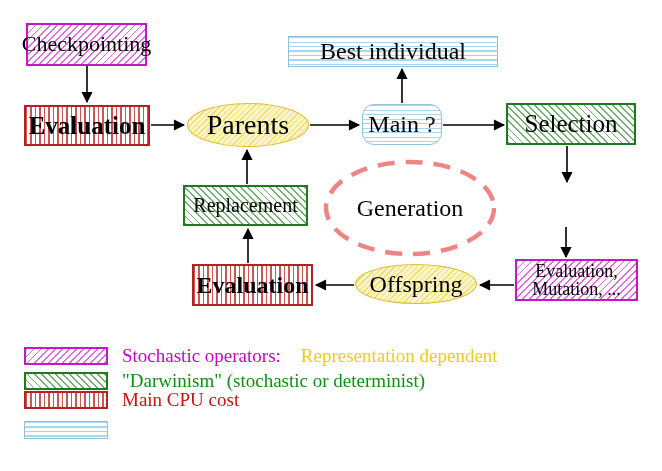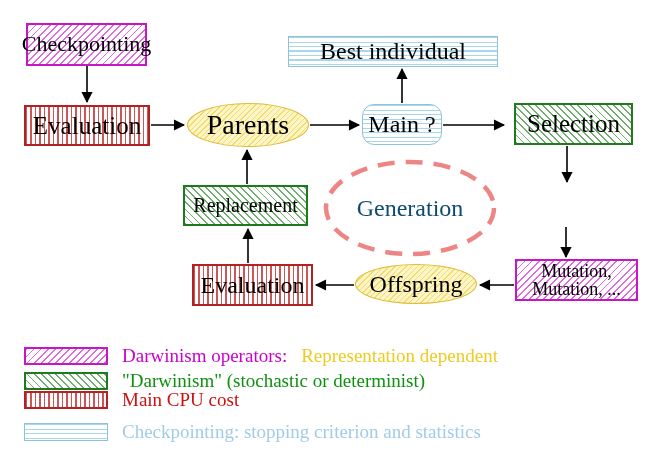--- a/index.html
+++ b/index.html
@@ -21,59 +21,60 @@
   }
   .hatch-green {
     border:2px solid #1f7a1f;
     background:#fff;
     background-image:repeating-linear-gradient(45deg,#6fae6f 0,#6fae6f 1.3px,transparent 1.3px,transparent 5px);
   }
   .stripes-red {
     border:2px solid #b32222;
     background:#fff;
     background-image:repeating-linear-gradient(90deg,#cc5555 0,#cc5555 1.3px,transparent 1.3px,transparent 4.5px);
+    font-weight:bold;
   }
   .stripes-cyan {
     border:1.5px solid #8fc3dc;
     background:#fff;
     background-image:repeating-linear-gradient(180deg,#a8d6ea 0,#a8d6ea 1.3px,transparent 1.3px,transparent 4.5px);
     align-items:center;
   }
   .ellipse-yellow {
     border:1.6px solid #ddbb33; border-radius:50%;
     background:#fdf5c8;
     background-image:repeating-linear-gradient(135deg,#f1dc6e 0,#f1dc6e 1px,transparent 1px,transparent 4px);
   }
   
   #n-init        { left:26px;  top:23px;  width:121px; height:43px; font-size:22px; }
   #n-eval-top    { left:24px;  top:105px; width:126px; height:41px; font-size:25px; }
   #n-parents     { left:187px; top:103px; width:122px; height:44px; font-size:28px; }
   #n-best        { left:288px; top:36px;  width:210px; height:31px; font-size:24px; }
   #n-stop        { left:362px; top:104px; width:80px;  height:41px; font-size:24px; border-radius:12px; }
-  #n-selection   { left:506px; top:103px; width:119px; height:42px; font-size:25px;margin-left:8px; }
+  #n-selection   { left:506px; top:103px; width:130px; height:42px; font-size:25px; }
   #n-replacement { left:183px; top:185px; width:125px; height:41px; font-size:20px;text-align:right; }
   #n-genitors    { left:505px; top:184px; width:122px; height:42px; font-size:24px; }
   #n-crossover   { left:515px; top:259px; width:123px; height:42px; font-size:18px; flex-direction:column; }
   #n-eval-bottom { left:192px; top:264px; width:121px; height:42px; font-size:24px; }
   #n-offspring   { left:355px; top:264px; width:122px; height:40px; font-size:24px; }
   #generation-label {
     position:absolute; z-index:2; left:326px; top:194px; width:168px; height:28px;
     display:flex; align-items:center; justify-content:center;
-    color:#0c4a6e; font-size:24px;
+    color:#000000; font-size:24px;
   }
   
   .legend-row { position:absolute; z-index:2; left:24px; display:flex; align-items:center; }
   .legend-row .swatch { width:84px; height:18px; box-sizing:border-box; flex:0 0 auto; margin-right:14px; }
   .legend-row .ltext { font-size:19px; white-space:nowrap; }
   #lrow-0 { top:345px; }
   #lrow-1 { top:370px; }
   #lrow-2 { top:389px; }
   #lrow-3 { top:421px; }
   #lrow-0 .t1 { color:#cc00cc; }
-  #lrow-0 .t2 { color:#eecb1e; margin-left:14px; }
+  #lrow-0 .t2 { color:#eecb1e; margin-left:20px; }
   #lrow-1 .t1 { color:#109010; }
   #lrow-2 .t1 { color:#cc1111; }
   #lrow-3 .t1 { color:#9fccea; }
 </style>
 </head>
 <body>
 
 <div class="canvas">
 
   <svg class="arrows" viewBox="0 0 662 471" xmlns="http://www.w3.org/2000/svg">
@@ -125,46 +126,45 @@
   <div class="node hatch-green" id="n-replacement">
     <span>Replacement</span>
   </div>
 
   <div id="generation-label">
     <span>Generation</span>
   </div>
 
 
   <div class="node hatch-magenta" id="n-crossover">
-    <span>Mutation,</span>
+    <span>Evaluation,</span>
     <span>Mutation, ...</span>
   </div>
 
   <div class="node stripes-red" id="n-eval-bottom">
     <span>Evaluation</span>
   </div>
 
   <div class="node ellipse-yellow" id="n-offspring">
     <span>Offspring</span>
   </div>
 
   <div class="legend-row" id="lrow-0">
     <span class="swatch hatch-magenta"></span>
-    <span class="ltext t1">Darwinism operators:</span>
+    <span class="ltext t1">Stochastic operators:</span>
     <span class="ltext t2">Representation dependent</span>
   </div>
 
   <div class="legend-row" id="lrow-1">
     <span class="swatch hatch-green"></span>
     <span class="ltext t1">"Darwinism" (stochastic or determinist)</span>
   </div>
 
   <div class="legend-row" id="lrow-2">
     <span class="swatch stripes-red"></span>
     <span class="ltext t1">Main CPU cost</span>
   </div>
 
   <div class="legend-row" id="lrow-3">
     <span class="swatch stripes-cyan"></span>
-    <span class="ltext t1">Checkpointing: stopping criterion and statistics</span>
   </div>
 
 </div>
 
 </body></html>

